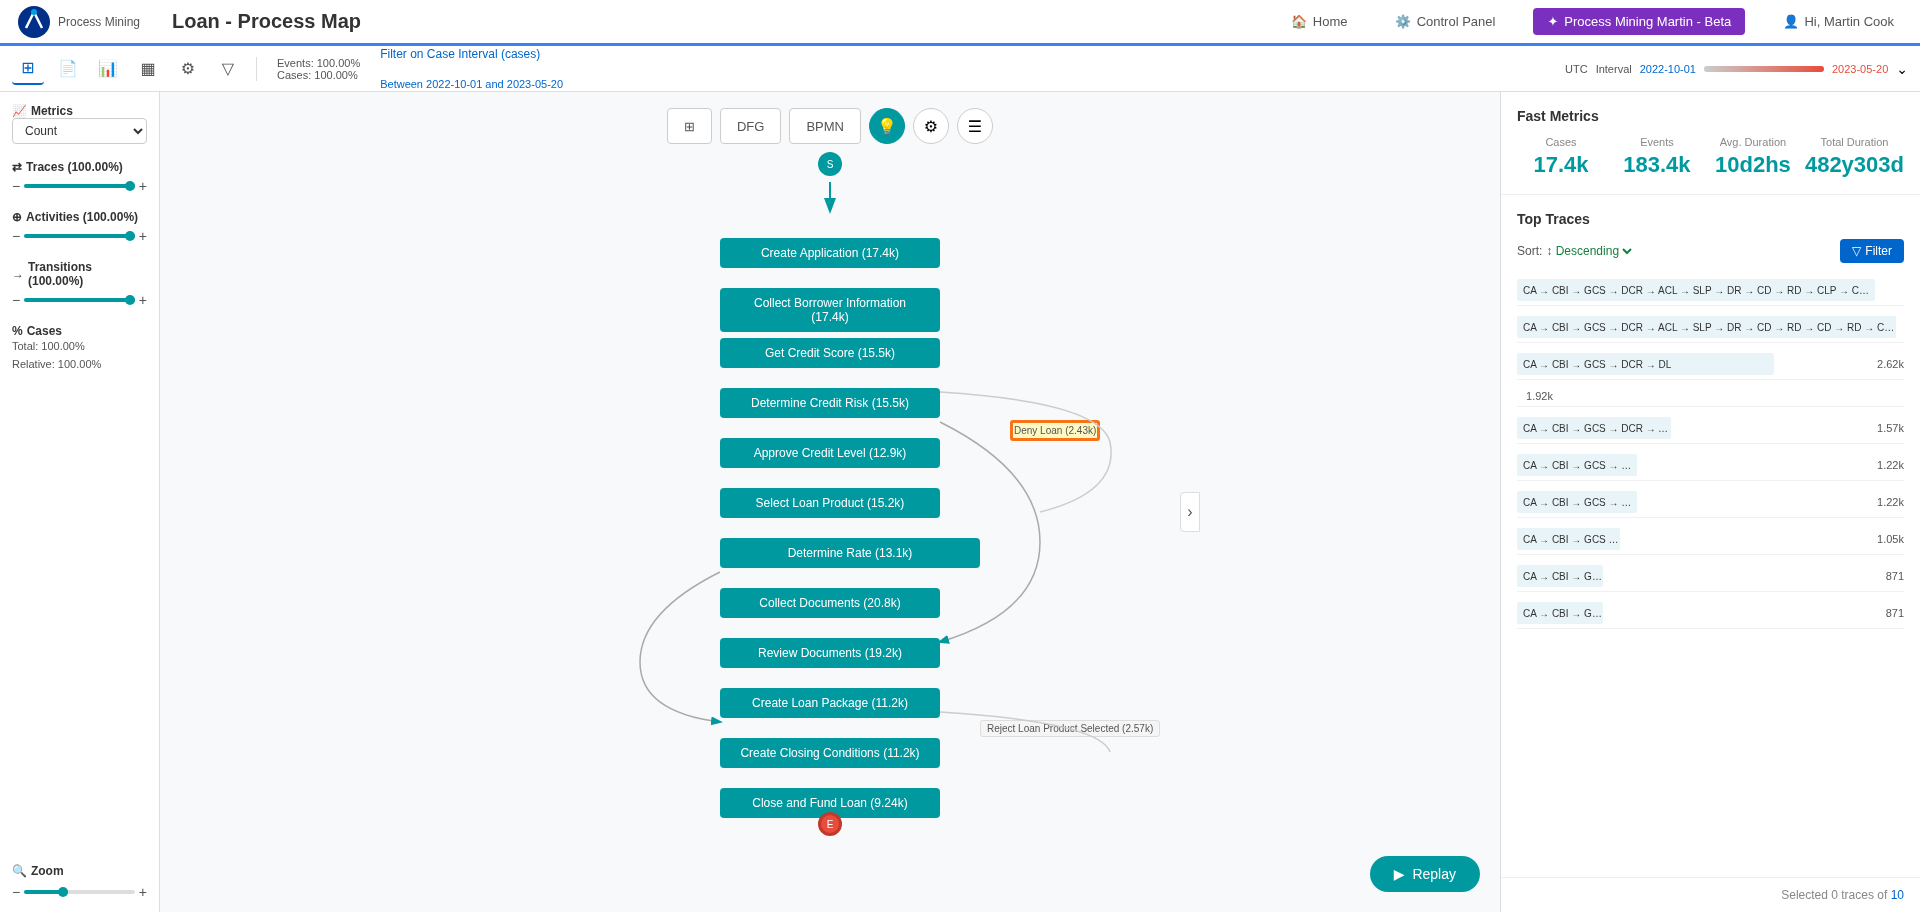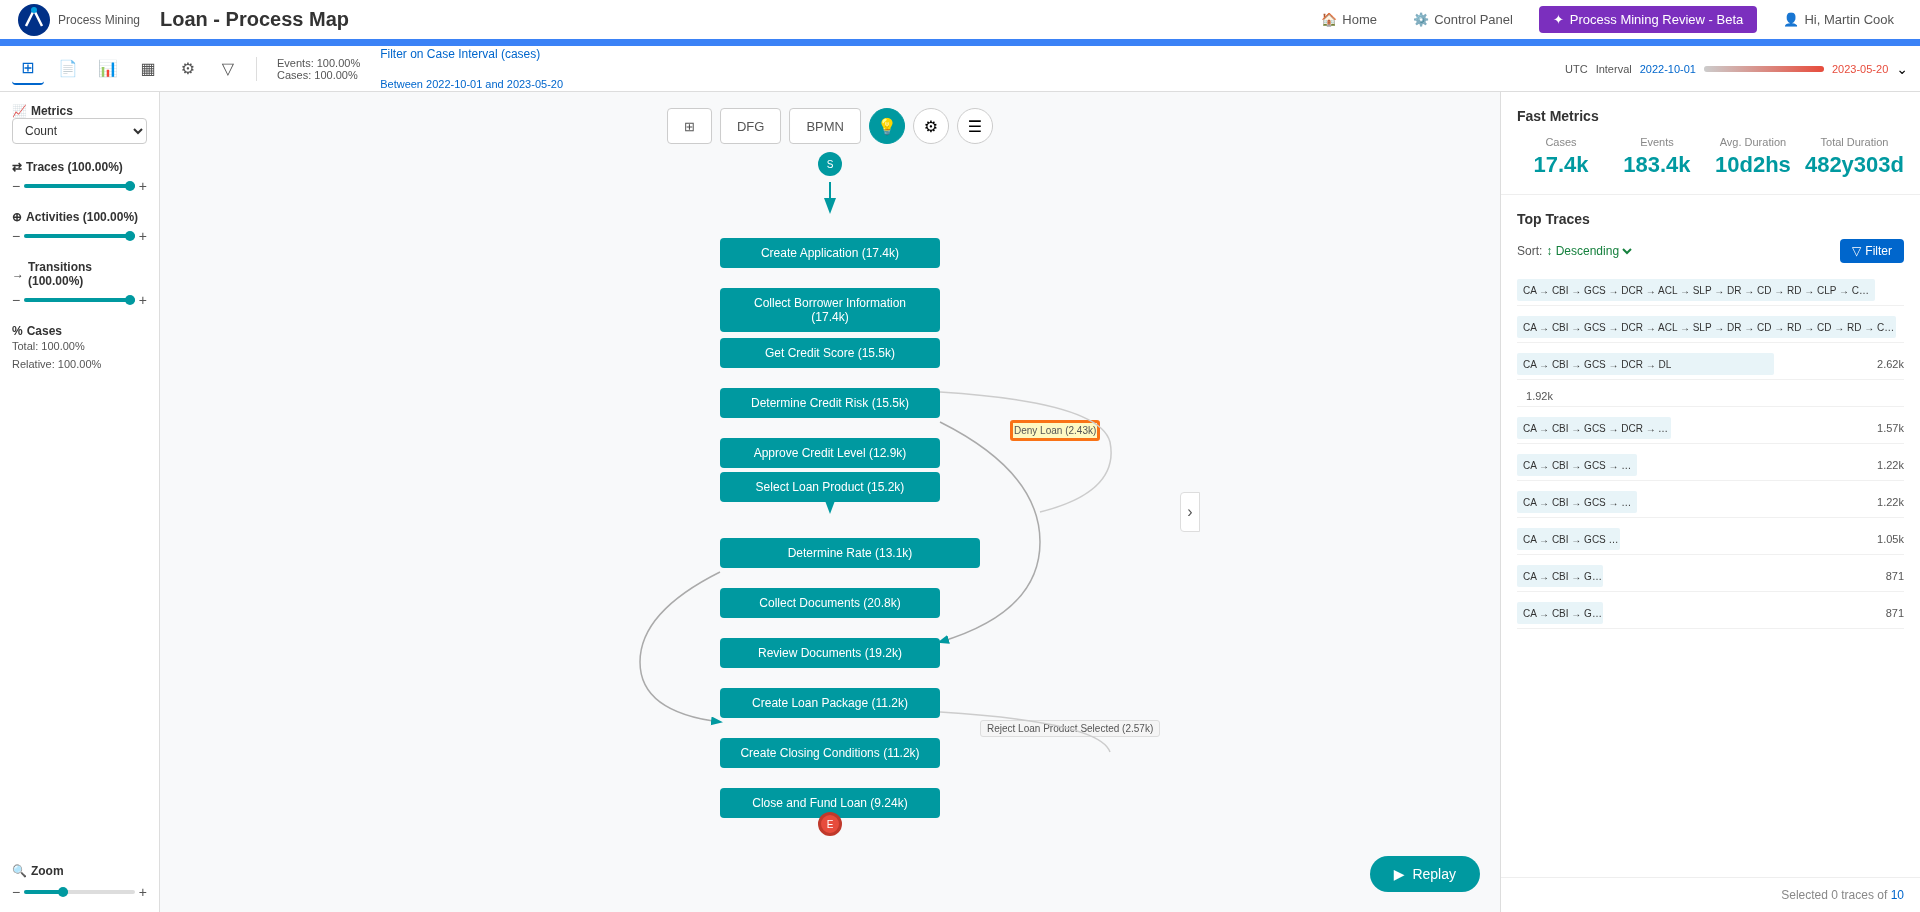--- a/index.html
+++ b/index.html
@@ -1,22 +1,22 @@
 <!DOCTYPE html>
 <html><head>
   <meta charset="utf-8">
   <style>
     * { box-sizing: border-box; margin: 0; padding: 0; }
     body { font-family: 'Segoe UI', Arial, sans-serif; background: #f0f2f5; overflow: hidden; width: 1920px; height: 912px; }
 
     
     .top-nav {
       display: flex; align-items: center; height: 46px;
-      background: #fff; border-bottom: 7px solid #3b82f6;
-      padding: 0 16px; gap: 16px; position: relative; z-index: 100;
+      background: #fff; border-bottom: 3px solid #3b82f6;
+      padding: 0 16px; gap: 28px; position: relative; z-index: 100;
     }
     .logo { display: flex; align-items: center; gap: 6px; }
     .logo-icon { width: 36px; height: 36px; }
     .logo-text { font-size: 12px; color: #555; font-weight: 500; }
     .page-title { font-size: 20px; font-weight: 600; color: #333; margin-left: 4px; }
     .nav-spacer { flex: 1; }
     .nav-link { display: flex; align-items: center; gap: 5px; color: #555; font-size: 13px; text-decoration: none; padding: 0 10px; cursor: pointer; }
     .buddy-btn {
       background: #7b2fbe; color: #fff; border: none; border-radius: 4px;
       padding: 6px 14px; font-size: 13px; cursor: pointer;
@@ -168,21 +168,21 @@
   <div class="nav-link">
     <span>🏠</span>
     <span>Home</span>
   </div>
   <div class="nav-link">
     <span>⚙️</span>
     <span>Control Panel</span>
   </div>
   <button class="buddy-btn">
     <span>✦</span>
-    <span>Process Mining Review - Beta</span>
+    <span>Process Mining Martin - Beta</span>
   </button>
   <div class="nav-link">
     <span>👤</span>
     <span>Hi, Martin Cook</span>
   </div>
 </div>
 
 <div class="toolbar">
   <button class="toolbar-icon-btn active">⊞</button>
   <button class="toolbar-icon-btn">📄</button>
@@ -342,21 +342,21 @@
       <div style="position:absolute; top:0; left:338px; width:24px; height:24px; background:#0099a0; border-radius:50%; display:flex; align-items:center; justify-content:center; color:#fff; font-size:10px; z-index:10;">S</div>
 
       <div id="node0" style="position:absolute; top:58px; left:240px; width:220px;" class="process-node">Create Application (17.4k)</div>
       <div id="node1" style="position:absolute; top:108px; left:240px; width:220px;" class="process-node">Collect Borrower Information (17.4k)</div>
       <div id="node2" style="position:absolute; top:158px; left:240px; width:220px;" class="process-node">Get Credit Score (15.5k)</div>
       <div id="node3" style="position:absolute; top:208px; left:240px; width:220px;" class="process-node">Determine Credit Risk (15.5k)</div>
       <div id="node4" style="position:absolute; top:258px; left:240px; width:220px;" class="process-node">Approve Credit Level (12.9k)</div>
 
       <div style="position:absolute; top:268px; left:530px; font-size:10px; color:#555; background:#fef9c3; border:3px solid #f97316; padding:2px 1px; border-radius:3px; white-space:nowrap;">Deny Loan (2.43k)</div>
 
-      <div id="node5" style="position:absolute; top:292px; left:240px; width:220px;" class="process-node">Select Loan Product (15.2k)</div>
+      <div id="node5" style="position:absolute; top:308px; left:240px; width:220px;" class="process-node">Select Loan Product (15.2k)</div>
       <div id="node6" style="position:absolute; top:358px; left:240px; width:260px;" class="process-node">Determine Rate (13.1k)</div>
       <div id="node7" style="position:absolute; top:408px; left:240px; width:220px;" class="process-node">Collect Documents (20.8k)</div>
       <div id="node8" style="position:absolute; top:458px; left:240px; width:220px;" class="process-node">Review Documents (19.2k)</div>
       <div id="node9" style="position:absolute; top:508px; left:240px; width:220px;" class="process-node">Create Loan Package (11.2k)</div>
       <div id="node10" style="position:absolute; top:558px; left:240px; width:220px;" class="process-node">Create Closing Conditions (11.2k)</div>
 
       <div style="position:absolute; top:568px; left:500px; font-size:10px; color:#555; background:#f5f5f5; border:1px solid #ddd; padding:2px 6px; border-radius:3px; white-space:nowrap;">Reject Loan Product Selected (2.57k)</div>
 
       <div id="node11" style="position:absolute; top:608px; left:240px; width:220px;" class="process-node">Close and Fund Loan (9.24k)</div>
 

